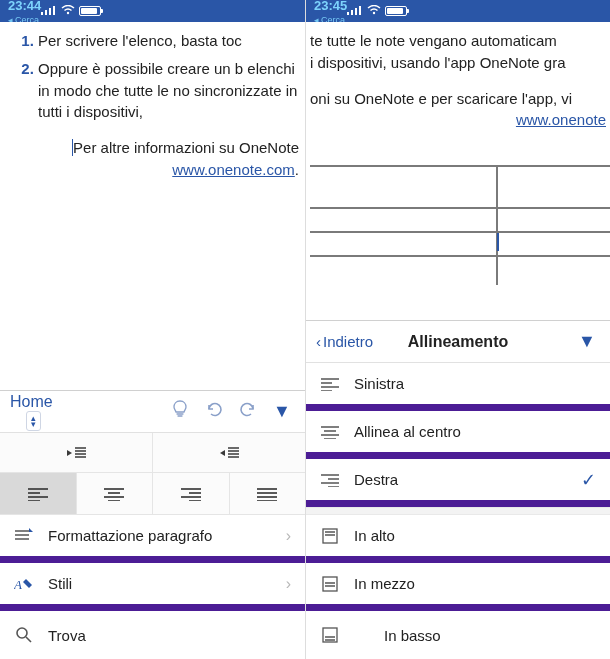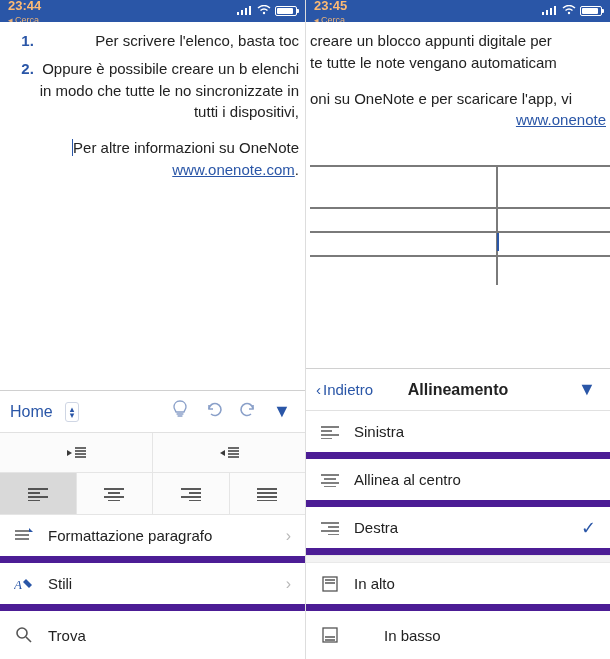--- a/index.html
+++ b/index.html
@@ -23,26 +23,26 @@
     position: relative;
     overflow: hidden;
     background: #fff;
     display: flex;
     flex-direction: column;
   }
   .screen + .screen { border-left: 1px solid #ddd; }
   .statusbar {
     height: 22px;
     background: #2a56a7;
-    color: #fdba74;
+    color: #7dd3fc;
     display: flex;
     align-items: center;
     font-size: 12px;
     padding: 0 8px;
-    justify-content: space-between;
+    justify-content: flex-start;
   }
   .status-left { display: flex; align-items: center; gap: 2px;}
   .status-time { font-weight: 600; font-size: 13px;}
   .status-back { font-size: 9px; opacity: .9; margin-top: 2px;}
   .status-right { display: flex; align-items: center; gap: 4px; }
   .signal, .wifi, .battery { display: inline-block; }
   .battery { width: 22px; height: 10px; border: 1px solid #fff; border-radius: 2px; position: relative;}
   .battery:after { content:''; position:absolute; right:-3px; top:2px; width:2px; height:4px; background:#fff; border-radius:0 1px 1px 0;}
   .battery-fill { position:absolute; left:1px; top:1px; bottom:1px; width: 16px; background:#fff; border-radius:1px;}
 
@@ -50,21 +50,21 @@
     flex: 1 1 auto;
     background: #fff;
     padding: 8px 6px 0 6px;
     font-size: 15px;
     color: #222;
     line-height: 1.45;
     overflow: hidden;
     position: relative;
   }
   .doc-area ol { padding-left: 32px; }
-  .doc-area ol li { margin-bottom: 6px; text-align: right; }
+  .doc-area ol li { margin-bottom: 6px; }
   .doc-area ol li::marker { color: #2a56a7; font-weight: 700; }
   .doc-p { margin-top: 14px; color:#222;text-align:right;}
   .cursor-mark { border-left: 1px solid #2a56a7; }
   a.onenote { color: #2a56a7; text-decoration: underline; }
 
   .doc-right {
     padding: 8px 0 0 4px;
     font-size: 15px;
     color:#222;
   }
@@ -96,21 +96,22 @@
     padding: 0 10px;
     gap: 8px;
     background:#fff;
     border-bottom: 1px solid #e1e1e1;
   }
   .home-chip {
     color: #2a56a7;
     font-size: 16px;
     display: flex;
     align-items: center;
-    gap: 8px;
+    gap: 0;
+    flex-direction: column;
   }
   .updown {
     display:inline-flex; flex-direction:column; line-height:6px; font-size:9px; color:#2a56a7; margin-left:4px;
     border:1px solid #cfd6e4; border-radius:3px; padding:3px 4px;
   }
   .header-spacer { flex:1; }
   .header-ico { width: 26px; text-align:center; color:#2a56a7; font-size:18px;}
   .header-ico.dim { color:#8aa0c9; }
   .indent-row {
     display:flex; height:40px; background:#fbfbfb; border-bottom:1px solid #e5e5e5;
@@ -340,22 +341,22 @@
               <circle cx="7" cy="8" r="1.2" fill="#fff"></circle>
             </svg>
         </span>
         <span class="battery">
             <span class="battery-fill"></span>
           </span>
       </div>
     </div>
 
     <div class="doc-area doc-right">
-      <div class="line">creare un blocco appunti digitale per</div>
       <div class="line">te tutte le note vengano automaticam</div>
+      <div class="line">i dispositivi, usando l'app OneNote gra</div>
       <div class="line para2">oni su OneNote e per scaricare l'app, vi</div>
       <div class="center-link"><a class="onenote">www.onenote</a></div>
 
       <div class="table-sketch">
         <div class="vmid"></div>
         <div class="hr1"></div>
         <div class="hr2"></div>
         <div class="hr3"></div>
         <div class="tcursor"></div>
       </div>
@@ -412,20 +413,30 @@
         <div class="row">
           <span class="ico">
             <svg width="16" height="16">
                 <rect x="1" y="1" width="14" height="14" stroke="#555" stroke-width="1.3" fill="none"></rect>
                 <line x1="3" y1="4" x2="13" y2="4" stroke="#555" stroke-width="1.5"></line>
                 <line x1="3" y1="7" x2="13" y2="7" stroke="#555" stroke-width="1.5"></line>
               </svg>
           </span>
           <span>In alto</span>
         </div>
+        <div class="row">
+          <span class="ico">
+            <svg width="16" height="16">
+                <rect x="1" y="1" width="14" height="14" stroke="#555" stroke-width="1.3" fill="none"></rect>
+                <line x1="3" y1="7" x2="13" y2="7" stroke="#555" stroke-width="1.5"></line>
+                <line x1="3" y1="10" x2="13" y2="10" stroke="#555" stroke-width="1.5"></line>
+              </svg>
+          </span>
+          <span>In mezzo</span>
+        </div>
         <div class="row" style="border-bottom:none;gap:44px;">
           <span class="ico">
             <svg width="16" height="16">
                 <rect x="1" y="1" width="14" height="14" stroke="#555" stroke-width="1.3" fill="none"></rect>
                 <line x1="3" y1="10" x2="13" y2="10" stroke="#555" stroke-width="1.5"></line>
                 <line x1="3" y1="13" x2="13" y2="13" stroke="#555" stroke-width="1.5"></line>
               </svg>
           </span>
           <span>In basso</span>
         </div>

